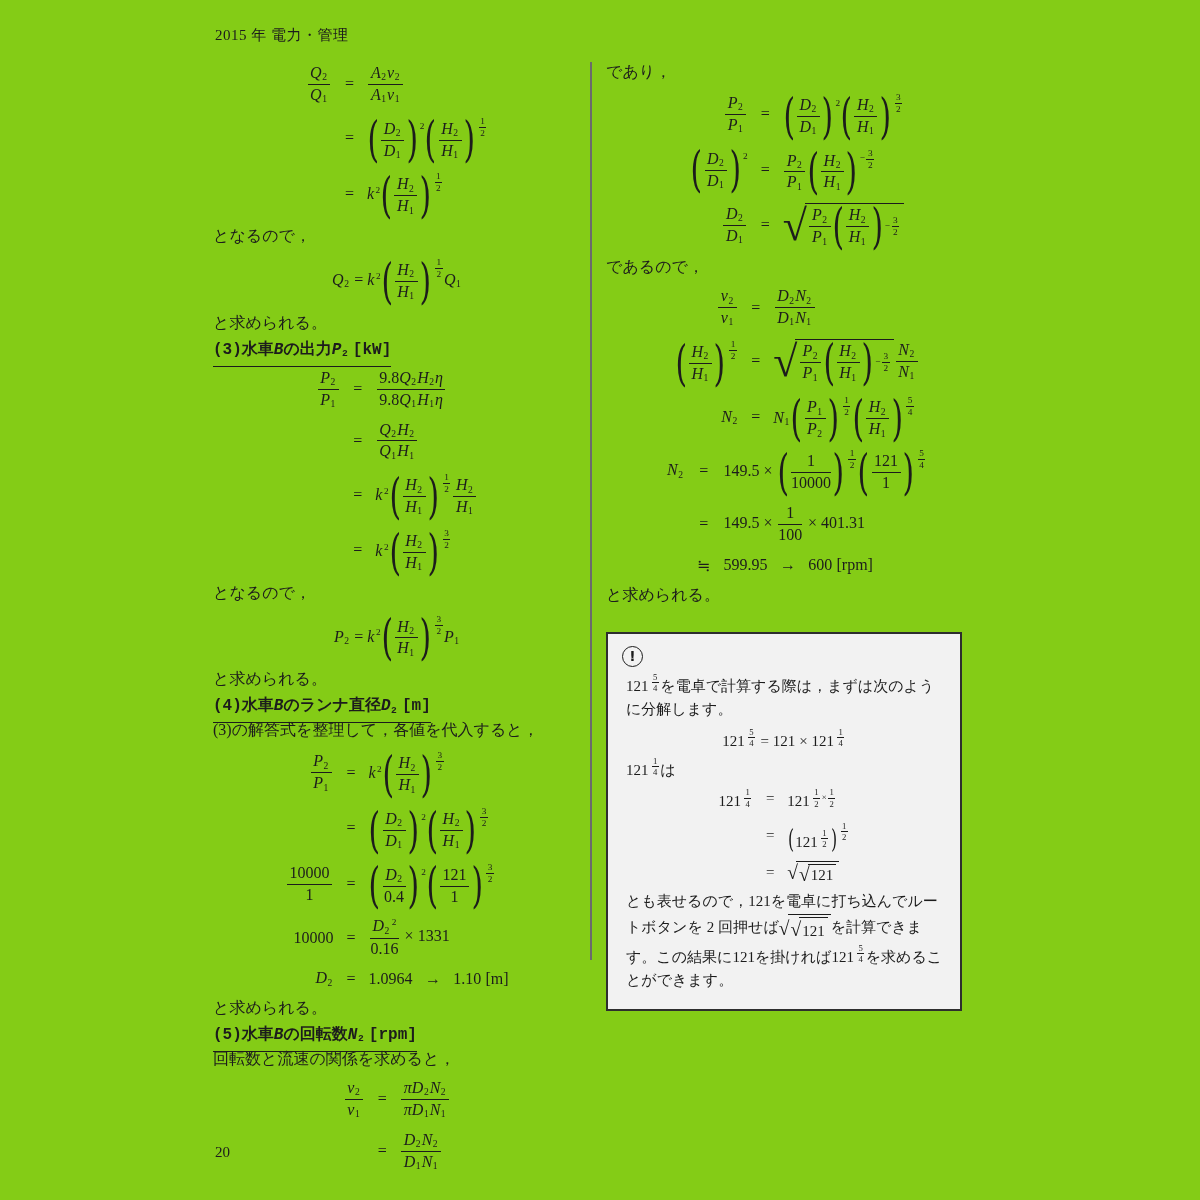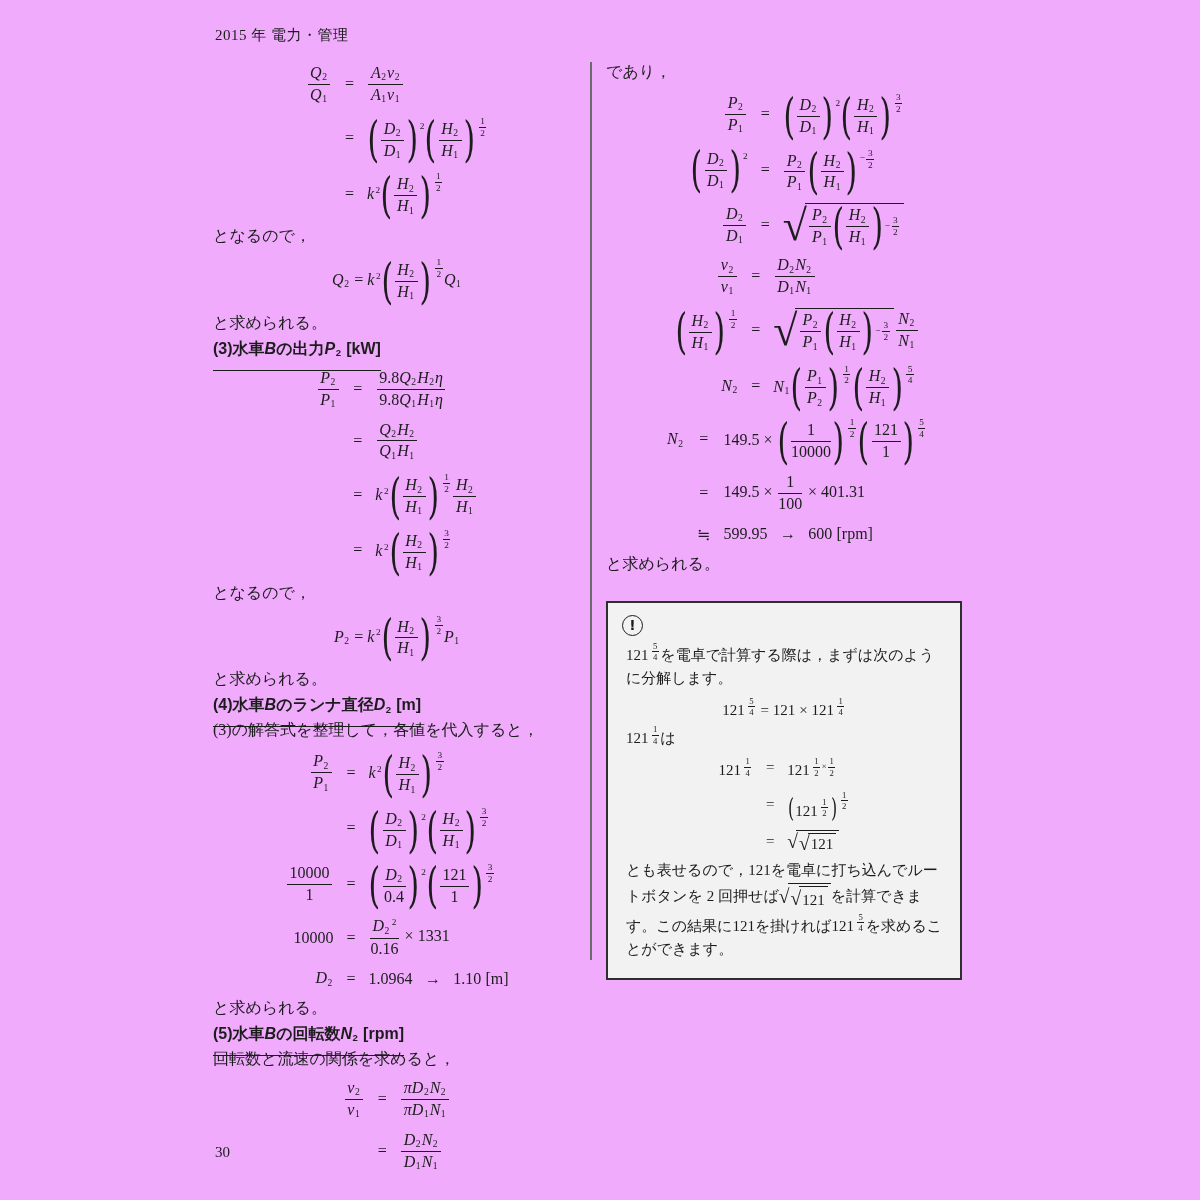--- a/index.html
+++ b/index.html
@@ -1,29 +1,29 @@
 <!DOCTYPE html>
 <html><head>
 <meta charset="utf-8">
 <style>
   *{margin:0;padding:0;box-sizing:border-box}
   html,body{width:1200px;height:1200px;background:#fff;color:#1c1c1c;
     font-family:"Liberation Serif","DejaVu Serif",serif;}
-  .page{position:relative;width:1200px;height:1200px;background:#f0abfc;overflow:hidden;}
+  .page{position:relative;width:1200px;height:1200px;background:#84cc16;overflow:hidden;}
   .page-header{position:absolute;left:215px;top:26px;font-size:15px;letter-spacing:0.5px;}
   .column-divider{position:absolute;left:590px;top:62px;width:1.5px;height:898px;background:#6b6b6b;}
   .col{position:absolute;top:55px;}
   .col-left{left:213px;width:368px;}
   .col-right{left:606px;width:382px;top:58px;}
   .page-number{position:absolute;left:215px;top:1144px;font-size:15px;}
 
   .jline{font-size:16px;line-height:1.38;margin:3px 0;}
   .hline{margin:5px 0 3px;}
-  .heading{font-weight:bold;font-size:16px;border-bottom:1.6px solid #1c1c1c;padding-bottom:13px;
-    font-family:Liberation Sans, sans-serif;}
+  .heading{font-weight:bold;font-size:16px;border-bottom:1.6px solid #1c1c1c;padding-bottom:7px;
+    font-family:Liberation Mono, monospace;}
 
   .eq{display:grid;grid-template-columns:auto auto auto;justify-content:center;
     column-gap:13px;row-gap:11px;align-items:center;margin:9px 0;font-size:16px;}
   .eqc{display:flex;justify-content:center;margin:10px 0;font-size:16px;}
   .eql{justify-self:end;}
   .eqm{justify-self:center;}
   .eqx{justify-self:start;}
   .mrow{display:inline-block;white-space:nowrap;}
 
   .mvar{font-style:italic;}
@@ -352,20 +352,21 @@
                     </span></span>
                   <span class="mparen">)</span>
                 </span>
                 <span class="msup hi"><span class="mn">−</span><span class="mfrac">
                     <span class="mnum"><span class="mn">3</span></span>
                     <span class="mden"><span class="mn">2</span></span>
                   </span></span>
               </span>
             </span></span></span>
       </div>
+      <div class="jline"><span class="mn">で</span><span class="mn">あ</span><span class="mn">る</span><span class="mn">の</span><span class="mn">で</span><span class="mn">，</span></div>
       <div class="eq">
         <span class="eql"><span class="mrow"><span class="mfrac">
               <span class="mnum"><span class="mvar">v</span><span class="msub"><span class="mn">2</span></span></span>
               <span class="mden"><span class="mvar">v</span><span class="msub"><span class="mn">1</span></span></span>
             </span></span></span>
         <span class="eqm"><span class="mn">=</span></span>
         <span class="eqx"><span class="mrow"><span class="mfrac">
               <span class="mnum"><span class="mvar">D</span><span class="msub"><span class="mn">2</span></span><span class="mvar">N</span><span class="msub"><span class="mn">2</span></span></span>
               <span class="mden"><span class="mvar">D</span><span class="msub"><span class="mn">1</span></span><span class="mvar">N</span><span class="msub"><span class="mn">1</span></span></span>
             </span></span></span>
@@ -536,14 +537,14 @@
                   <span class="mn">1</span>
                 </span>
               </span>
             </span>
           </span><span class="mn">を</span><span class="mn">計</span><span class="mn">算</span><span class="mn">で</span><span class="mn">き</span><span class="mn">ま</span><span class="mn">す</span><span class="mn">。</span><span class="mn">こ</span><span class="mn">の</span><span class="mn">結</span><span class="mn">果</span><span class="mn">に</span><span class="mn">1</span><span class="mn">2</span><span class="mn">1</span><span class="mn">を</span><span class="mn">掛</span><span class="mn">け</span><span class="mn">れ</span><span class="mn">ば</span><span class="mn">1</span><span class="mn">2</span><span class="mn">1</span><span class="msup"><span class="mfrac">
               <span class="mnum"><span class="mn">5</span></span>
               <span class="mden"><span class="mn">4</span></span>
             </span></span><span class="mn">を</span><span class="mn">求</span><span class="mn">め</span><span class="mn">る</span><span class="mn">こ</span><span class="mn">と</span><span class="mn">が</span><span class="mn">で</span><span class="mn">き</span><span class="mn">ま</span><span class="mn">す</span><span class="mn">。</span></div>
       </div>
     </div>
-  <div class="page-number">30</div>
+  <div class="page-number">20</div>
 </div>
 
 </body></html>

